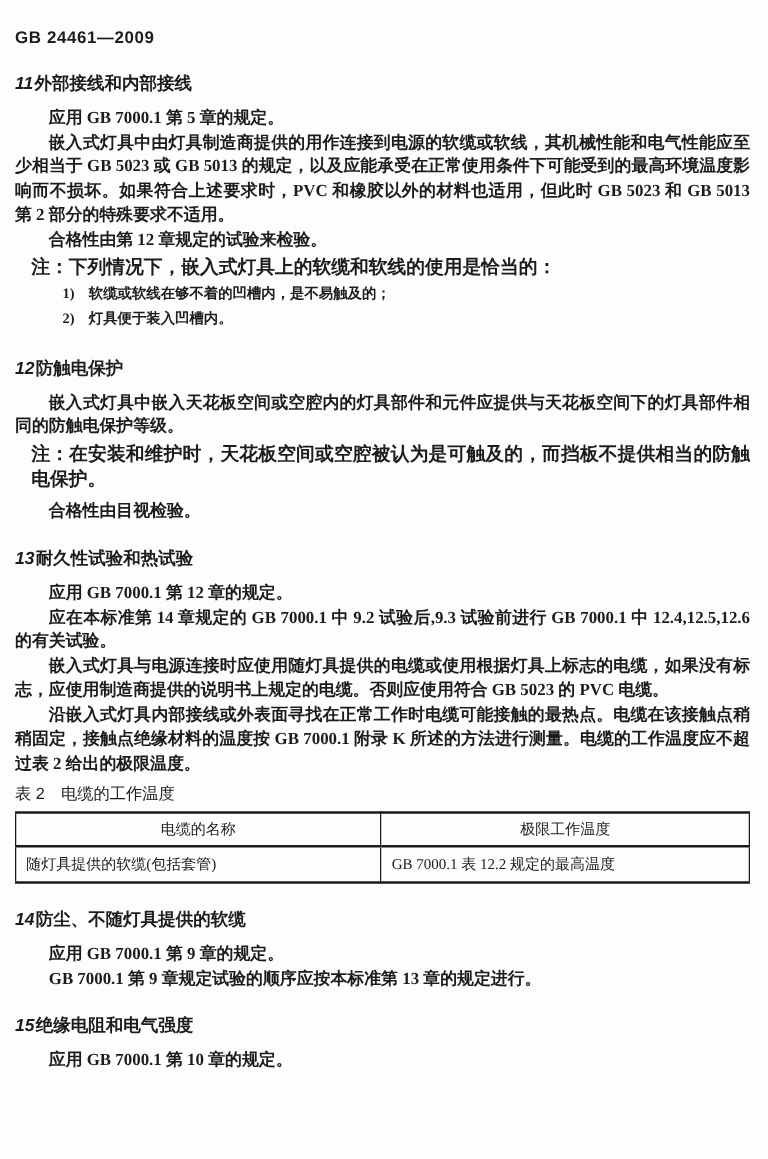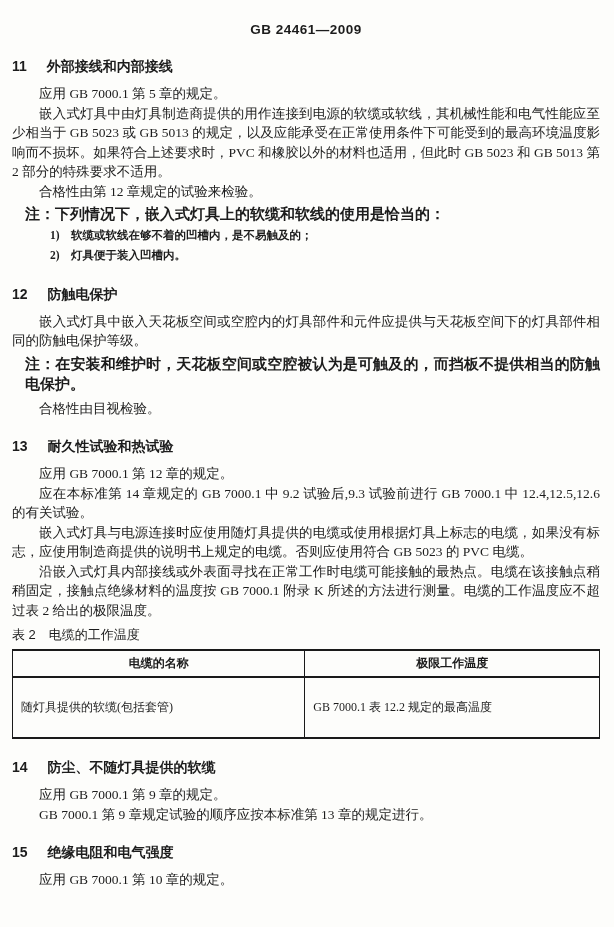--- a/index.html
+++ b/index.html
@@ -8,40 +8,41 @@
     position: relative;
     width: 614px;
     height: 927px;
     background: #fdfdfb;
     color: #1c1c1c;
     font-family: "Liberation Serif", serif;
     padding: 22px 14px 0 12px;
     overflow: hidden;
   }
   .std-code {
-    text-align: center;
+    text-align: left;
     font-family: "Liberation Sans", sans-serif;
     font-weight: 700;
     font-size: 13.5px;
     line-height: 16px;
     letter-spacing: 0.5px;
   }
   h2.sec {
     font-family: "Liberation Sans", sans-serif;
     font-weight: 700;
     font-size: 14px;
     line-height: 16px;
     margin: 20px 0 10px 0;
   }
-  h2.sec .sec-num { display: inline-block; margin-right: 20px; }
+  h2.sec .sec-num { display: inline-block; margin-right: 1px; font-style: italic; }
   p.body-p {
     font-size: 13.5px;
     line-height: 19.5px;
     text-align: justify;
     text-indent: 2em;
+    font-weight: bold;
   }
   .note-block { margin: 3px 0 4px 0; }
   .note-line {
     font-size: 15px;
     line-height: 20.5px;
     font-weight: 700;
     margin-left: 13px;
     text-align: justify;
   }
   .note-item {
@@ -61,31 +62,31 @@
   table.tbl {
     width: 100%;
     border-collapse: collapse;
     border-top: 2.5px solid #1a1a1a;
     border-bottom: 2.5px solid #1a1a1a;
     border-left: 1px solid #1a1a1a;
     border-right: 1px solid #1a1a1a;
     font-size: 12px;
   }
   table.tbl th {
-    font-weight: 700;
+    font-weight: 400;
     text-align: center;
     padding: 4px 4px;
     line-height: 17px;
     border-bottom: 2px solid #1a1a1a;
   }
   table.tbl th + th, table.tbl td + td { border-left: 1px solid #1a1a1a; }
   table.tbl td {
     vertical-align: top;
     text-align: left;
-    padding: 20px 8px;
+    padding: 4px 8px;
     line-height: 19px;
   }
   table.tbl tbody tr + tr td { border-top: 1px solid #1a1a1a; }
   table.tbl col.c1 { width: 49.8%; }
   table.tbl col.c2 { width: 50.2%; }
   .cell-line { line-height: 20px; }
   .cell-subitem { line-height: 20px; padding-left: 14px; }
 </style>
 </head>
 <body>

